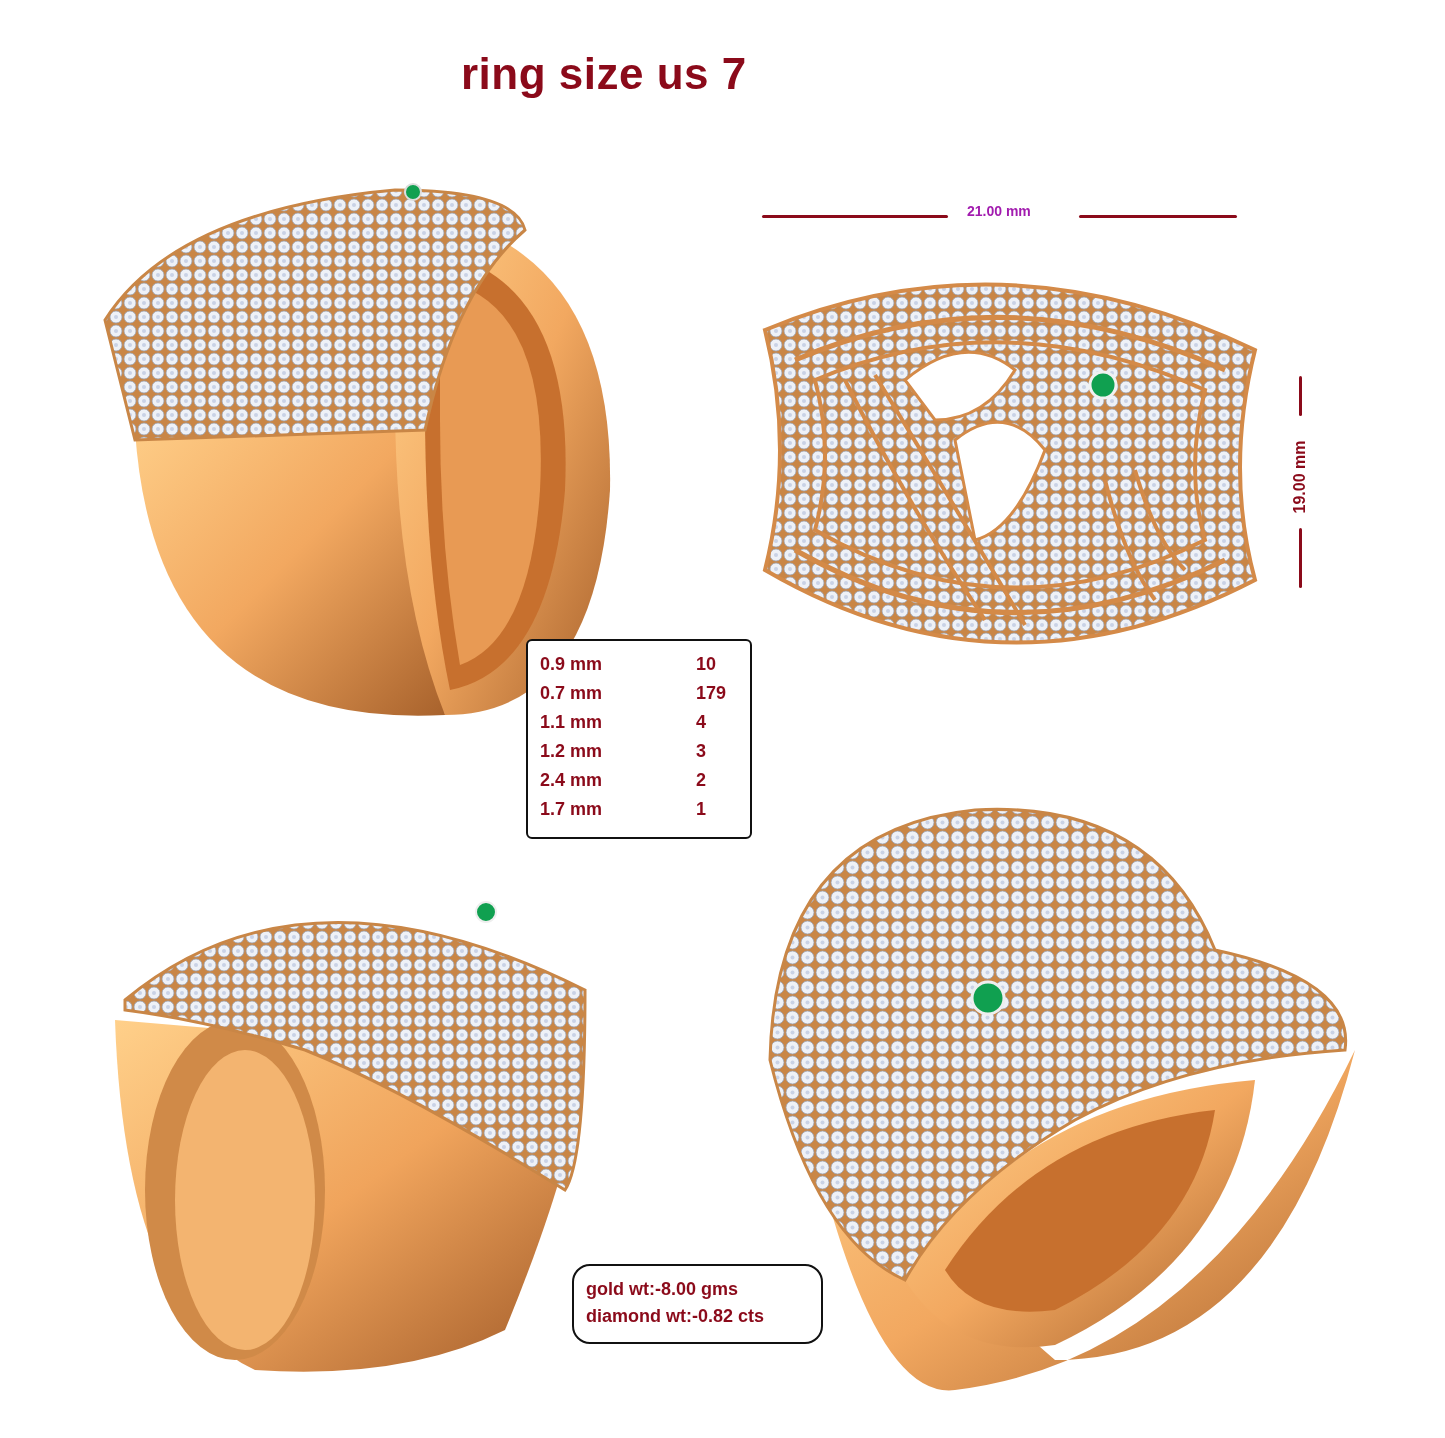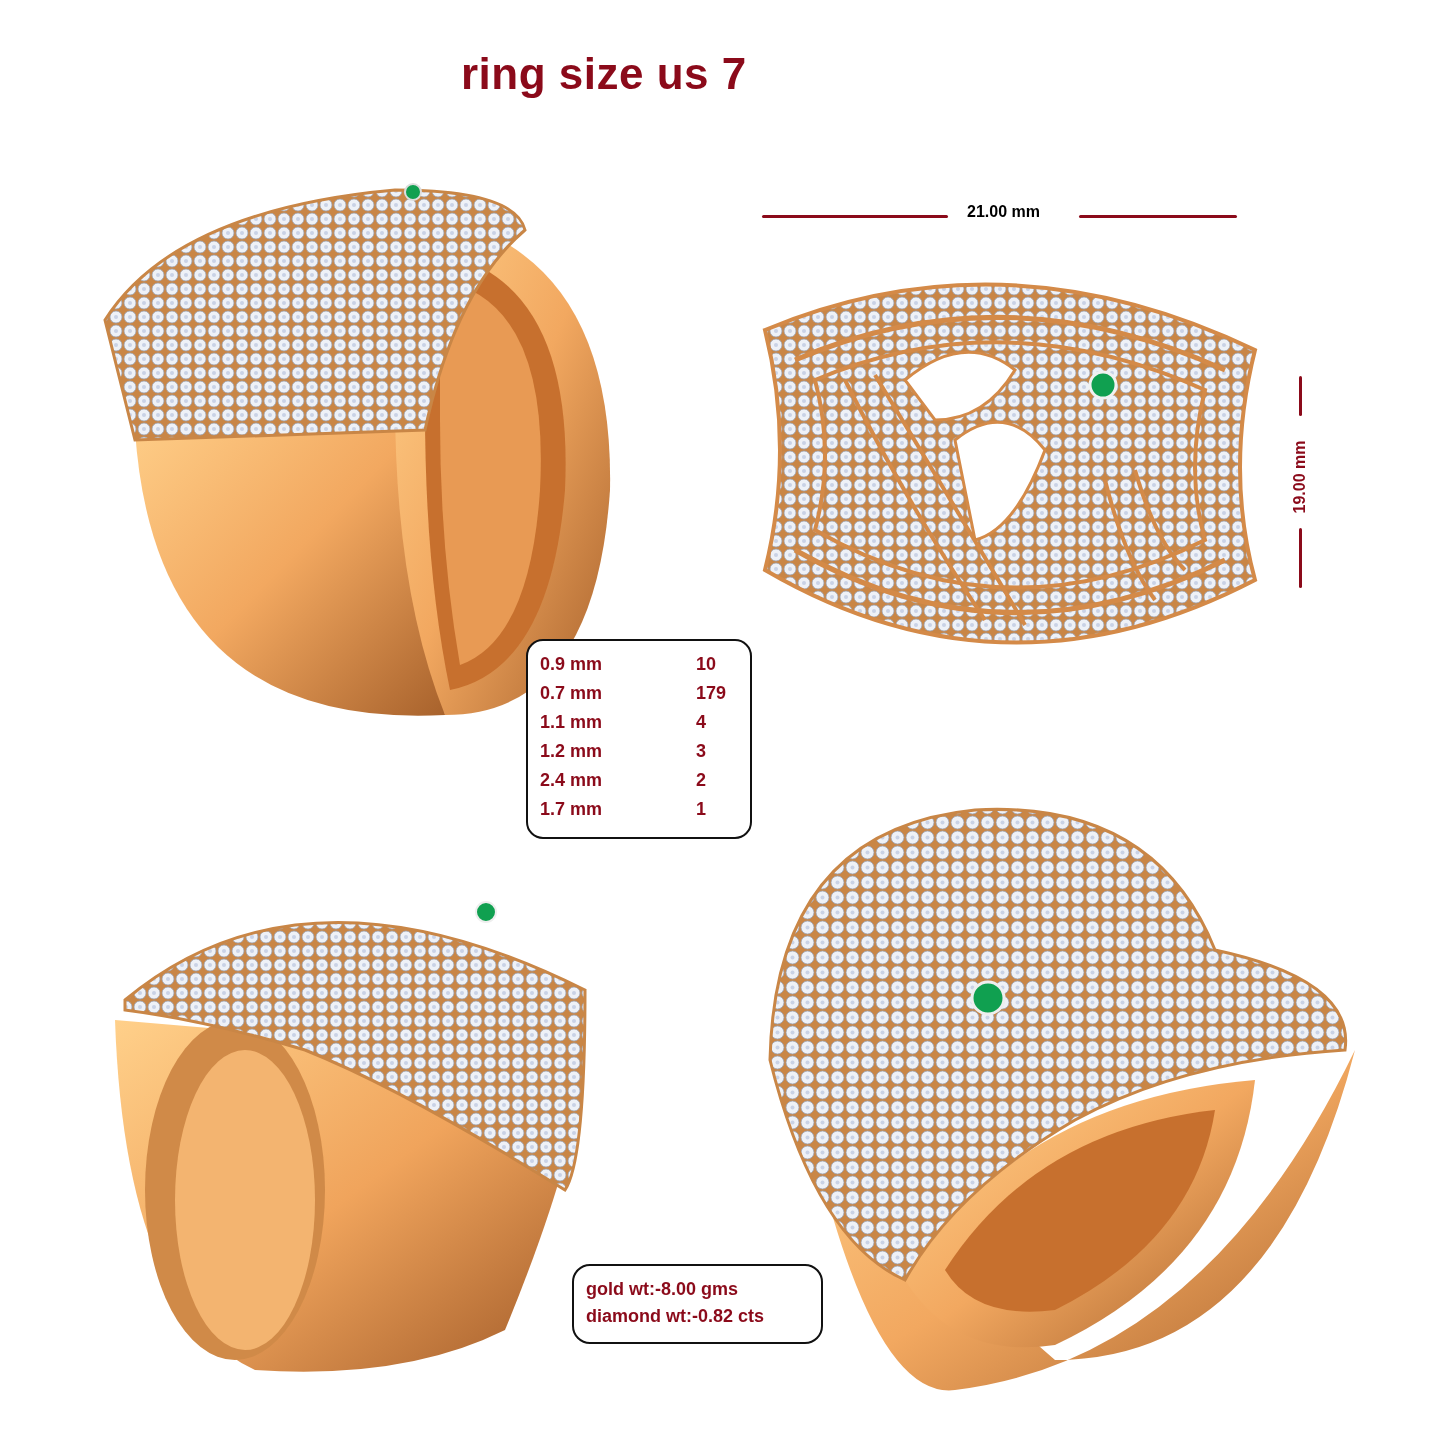--- a/index.html
+++ b/index.html
@@ -7,31 +7,31 @@
            font-family: "Liberation Sans", "DejaVu Sans", sans-serif; }
     .title { position: absolute; left: 461px; top: 44px; font-size: 44px; font-weight: bold;
              color: #8b0a1a; letter-spacing: 0.5px; line-height: 1; margin-top: 8px; }
     .view { position: absolute; }
     .view svg { display: block; width: 100%; height: 100%; }
 
     .dim-h { position: absolute; left: 762px; top: 198px; width: 475px; height: 34px; }
     .dim-h .line { position: absolute; top: 17px; height: 3px; background: #8b0a1a; border-radius: 2px; }
     .dim-h .l1 { left: 0; width: 186px; }
     .dim-h .l2 { right: 0; width: 158px; }
-    .dim-h .lbl { position: absolute; left: 205px; top: 5px; font-size: 16px; font-weight: bold; color: #000000; }
+    .dim-h .lbl { position: absolute; left: 205px; top: 5px; font-size: 14px; font-weight: bold; color: #a21caf; }
 
     .dim-v { position: absolute; left: 1288px; top: 376px; width: 24px; height: 212px; }
     .dim-v .line { position: absolute; left: 11px; width: 3px; background: #8b0a1a; border-radius: 2px; }
     .dim-v .l1 { top: 0; height: 40px; }
     .dim-v .l2 { bottom: 0; height: 60px; }
     .dim-v .lbl { position: absolute; left: -42px; top: 92px; width: 108px; text-align: center;
                   transform: rotate(-90deg); font-size: 16px; font-weight: bold; color: #8b0a1a; white-space: nowrap; }
 
     .spec-box { position: absolute; left: 526px; top: 639px; width: 226px; height: 200px;
-                border: 2px solid #111; border-radius: 17px; background: #fff; box-sizing: border-box; }
+                border: 2px solid #111; border-radius: 6px; background: #fff; box-sizing: border-box; }
     .spec-row { position: absolute; left: 12px; font-size: 18px; font-weight: bold; color: #8b0a1a; height: 24px; }
     .spec-row .size { position: absolute; left: 0; width: 120px; }
     .spec-row .count { position: absolute; left: 156px; }
 
     .weight-box { position: absolute; left: 572px; top: 1264px; width: 251px; height: 80px;
                   border: 2px solid #111; border-radius: 18px; background: #fff; box-sizing: border-box;
                   padding: 10px 0 0 12px; }
     .weight-box div { font-size: 18px; font-weight: bold; color: #8b0a1a; line-height: 27px; }
   </style>
 </head>

